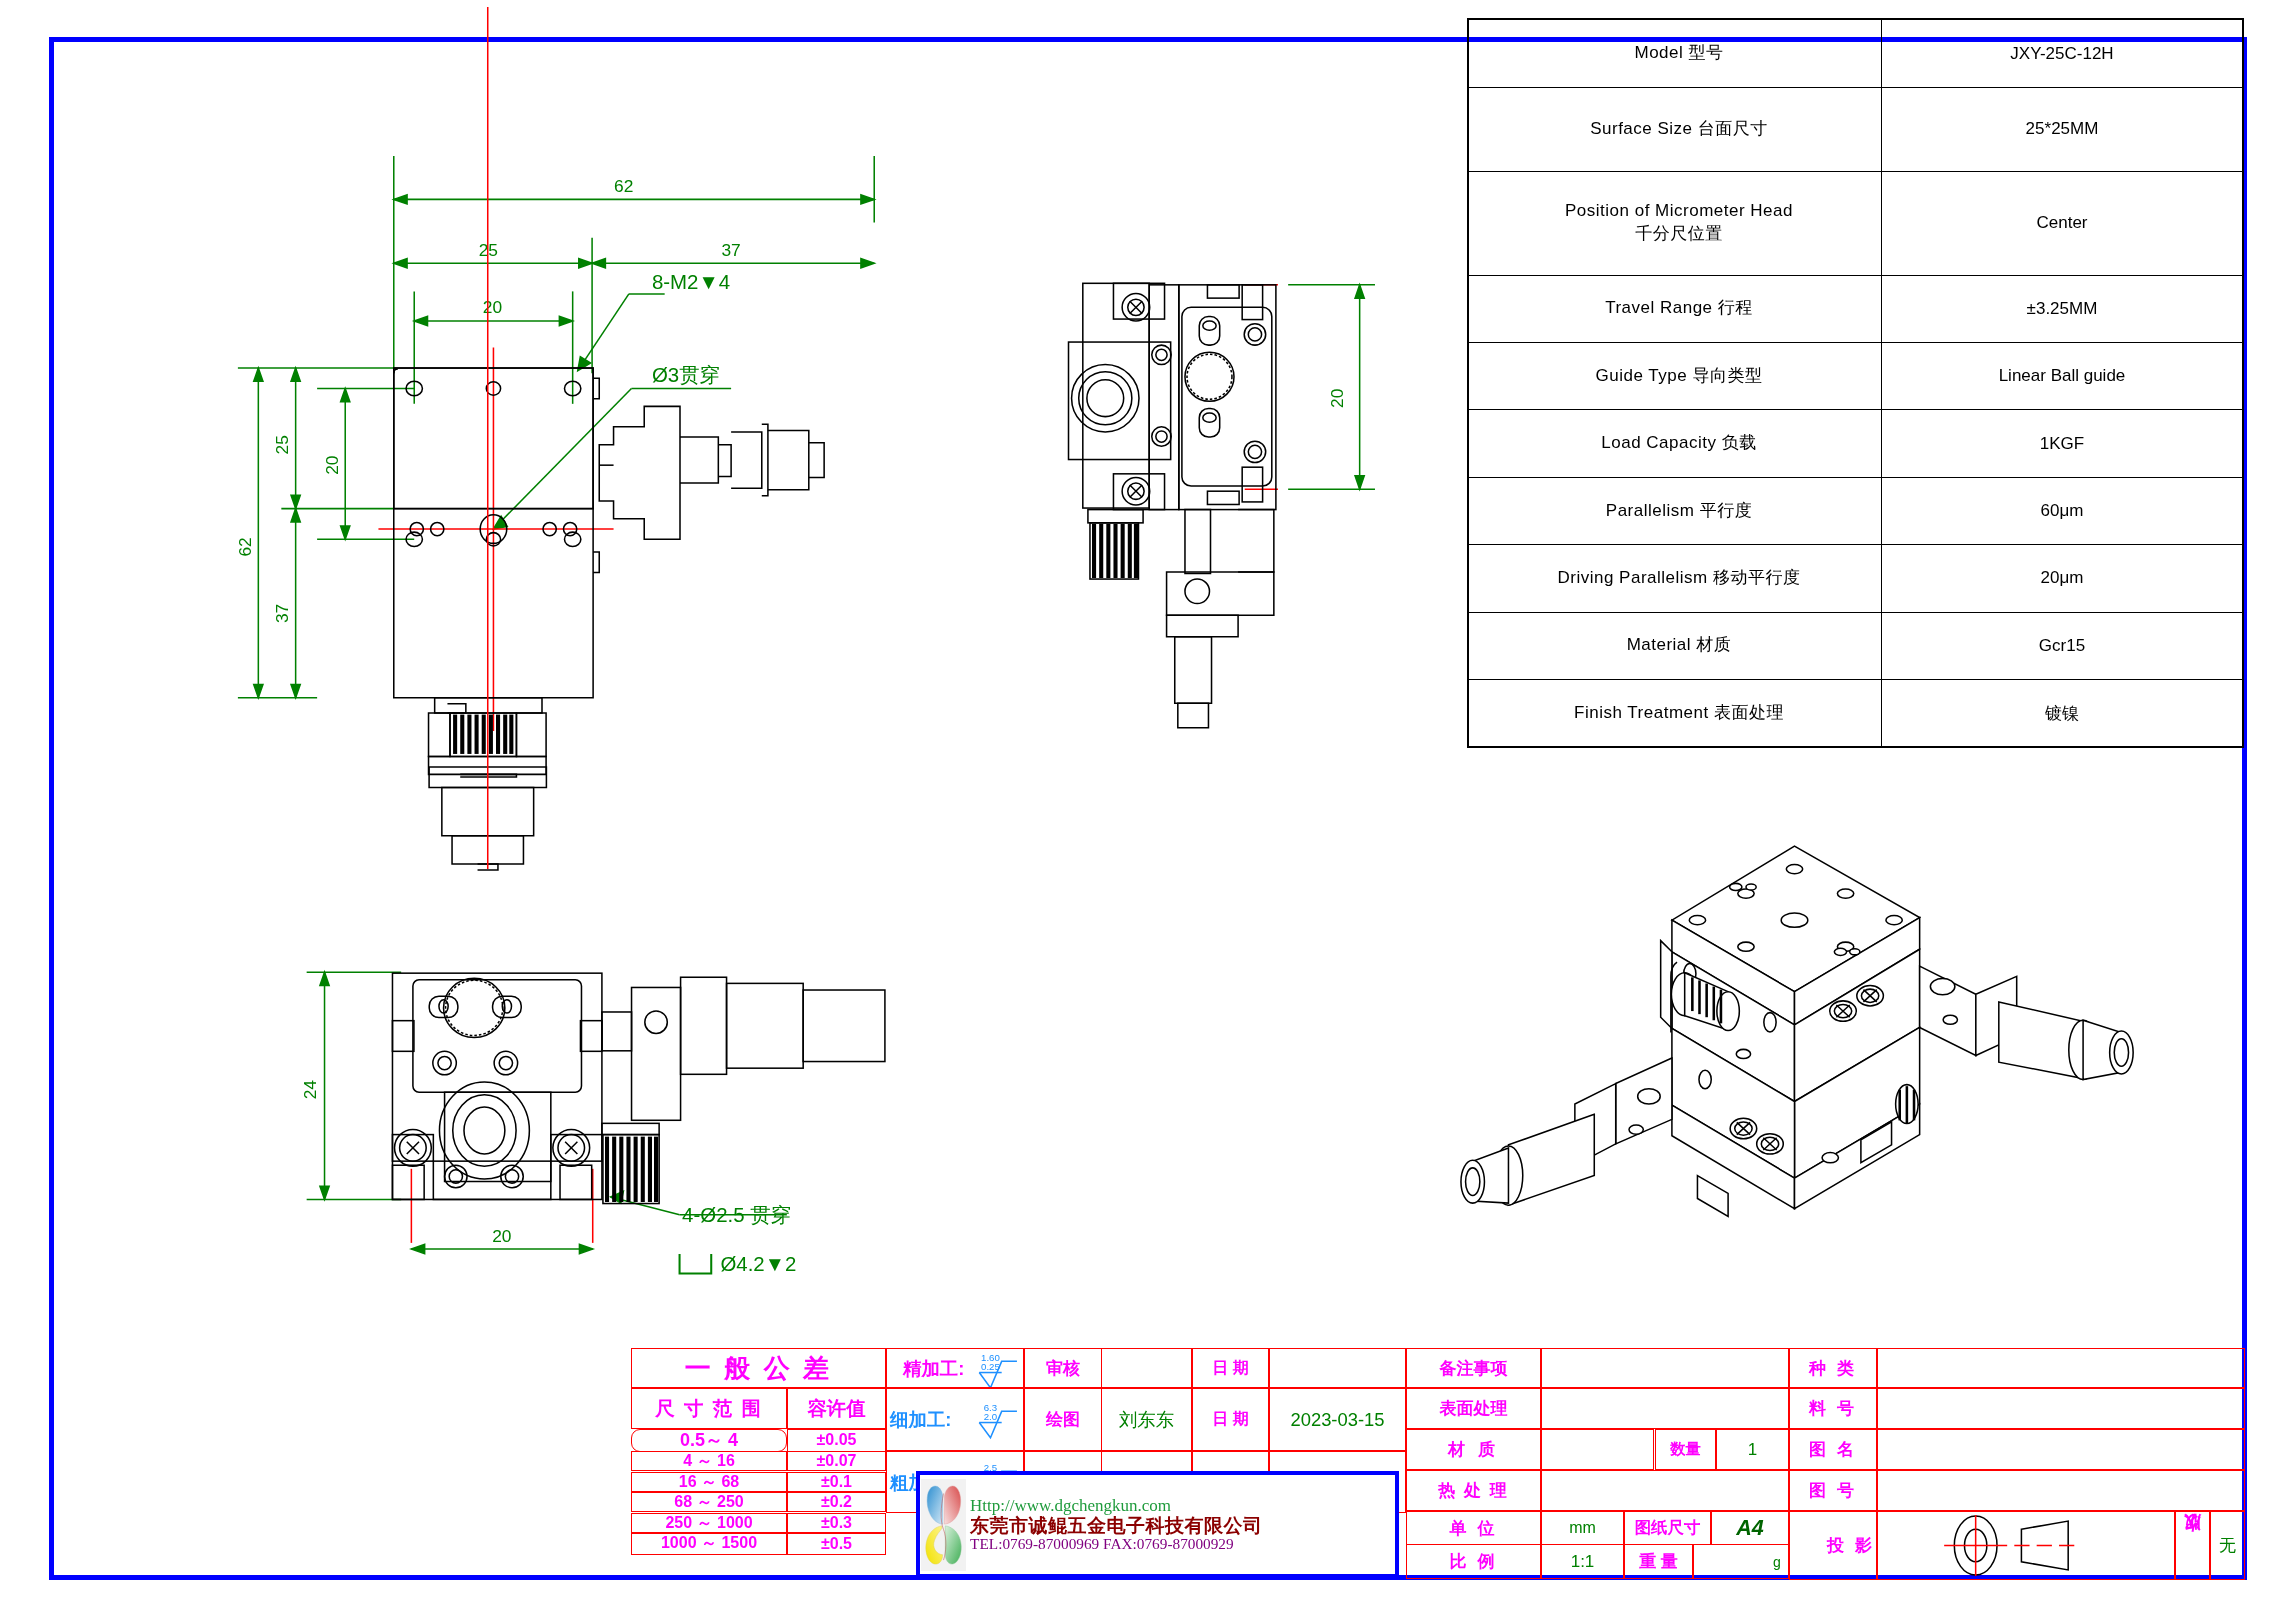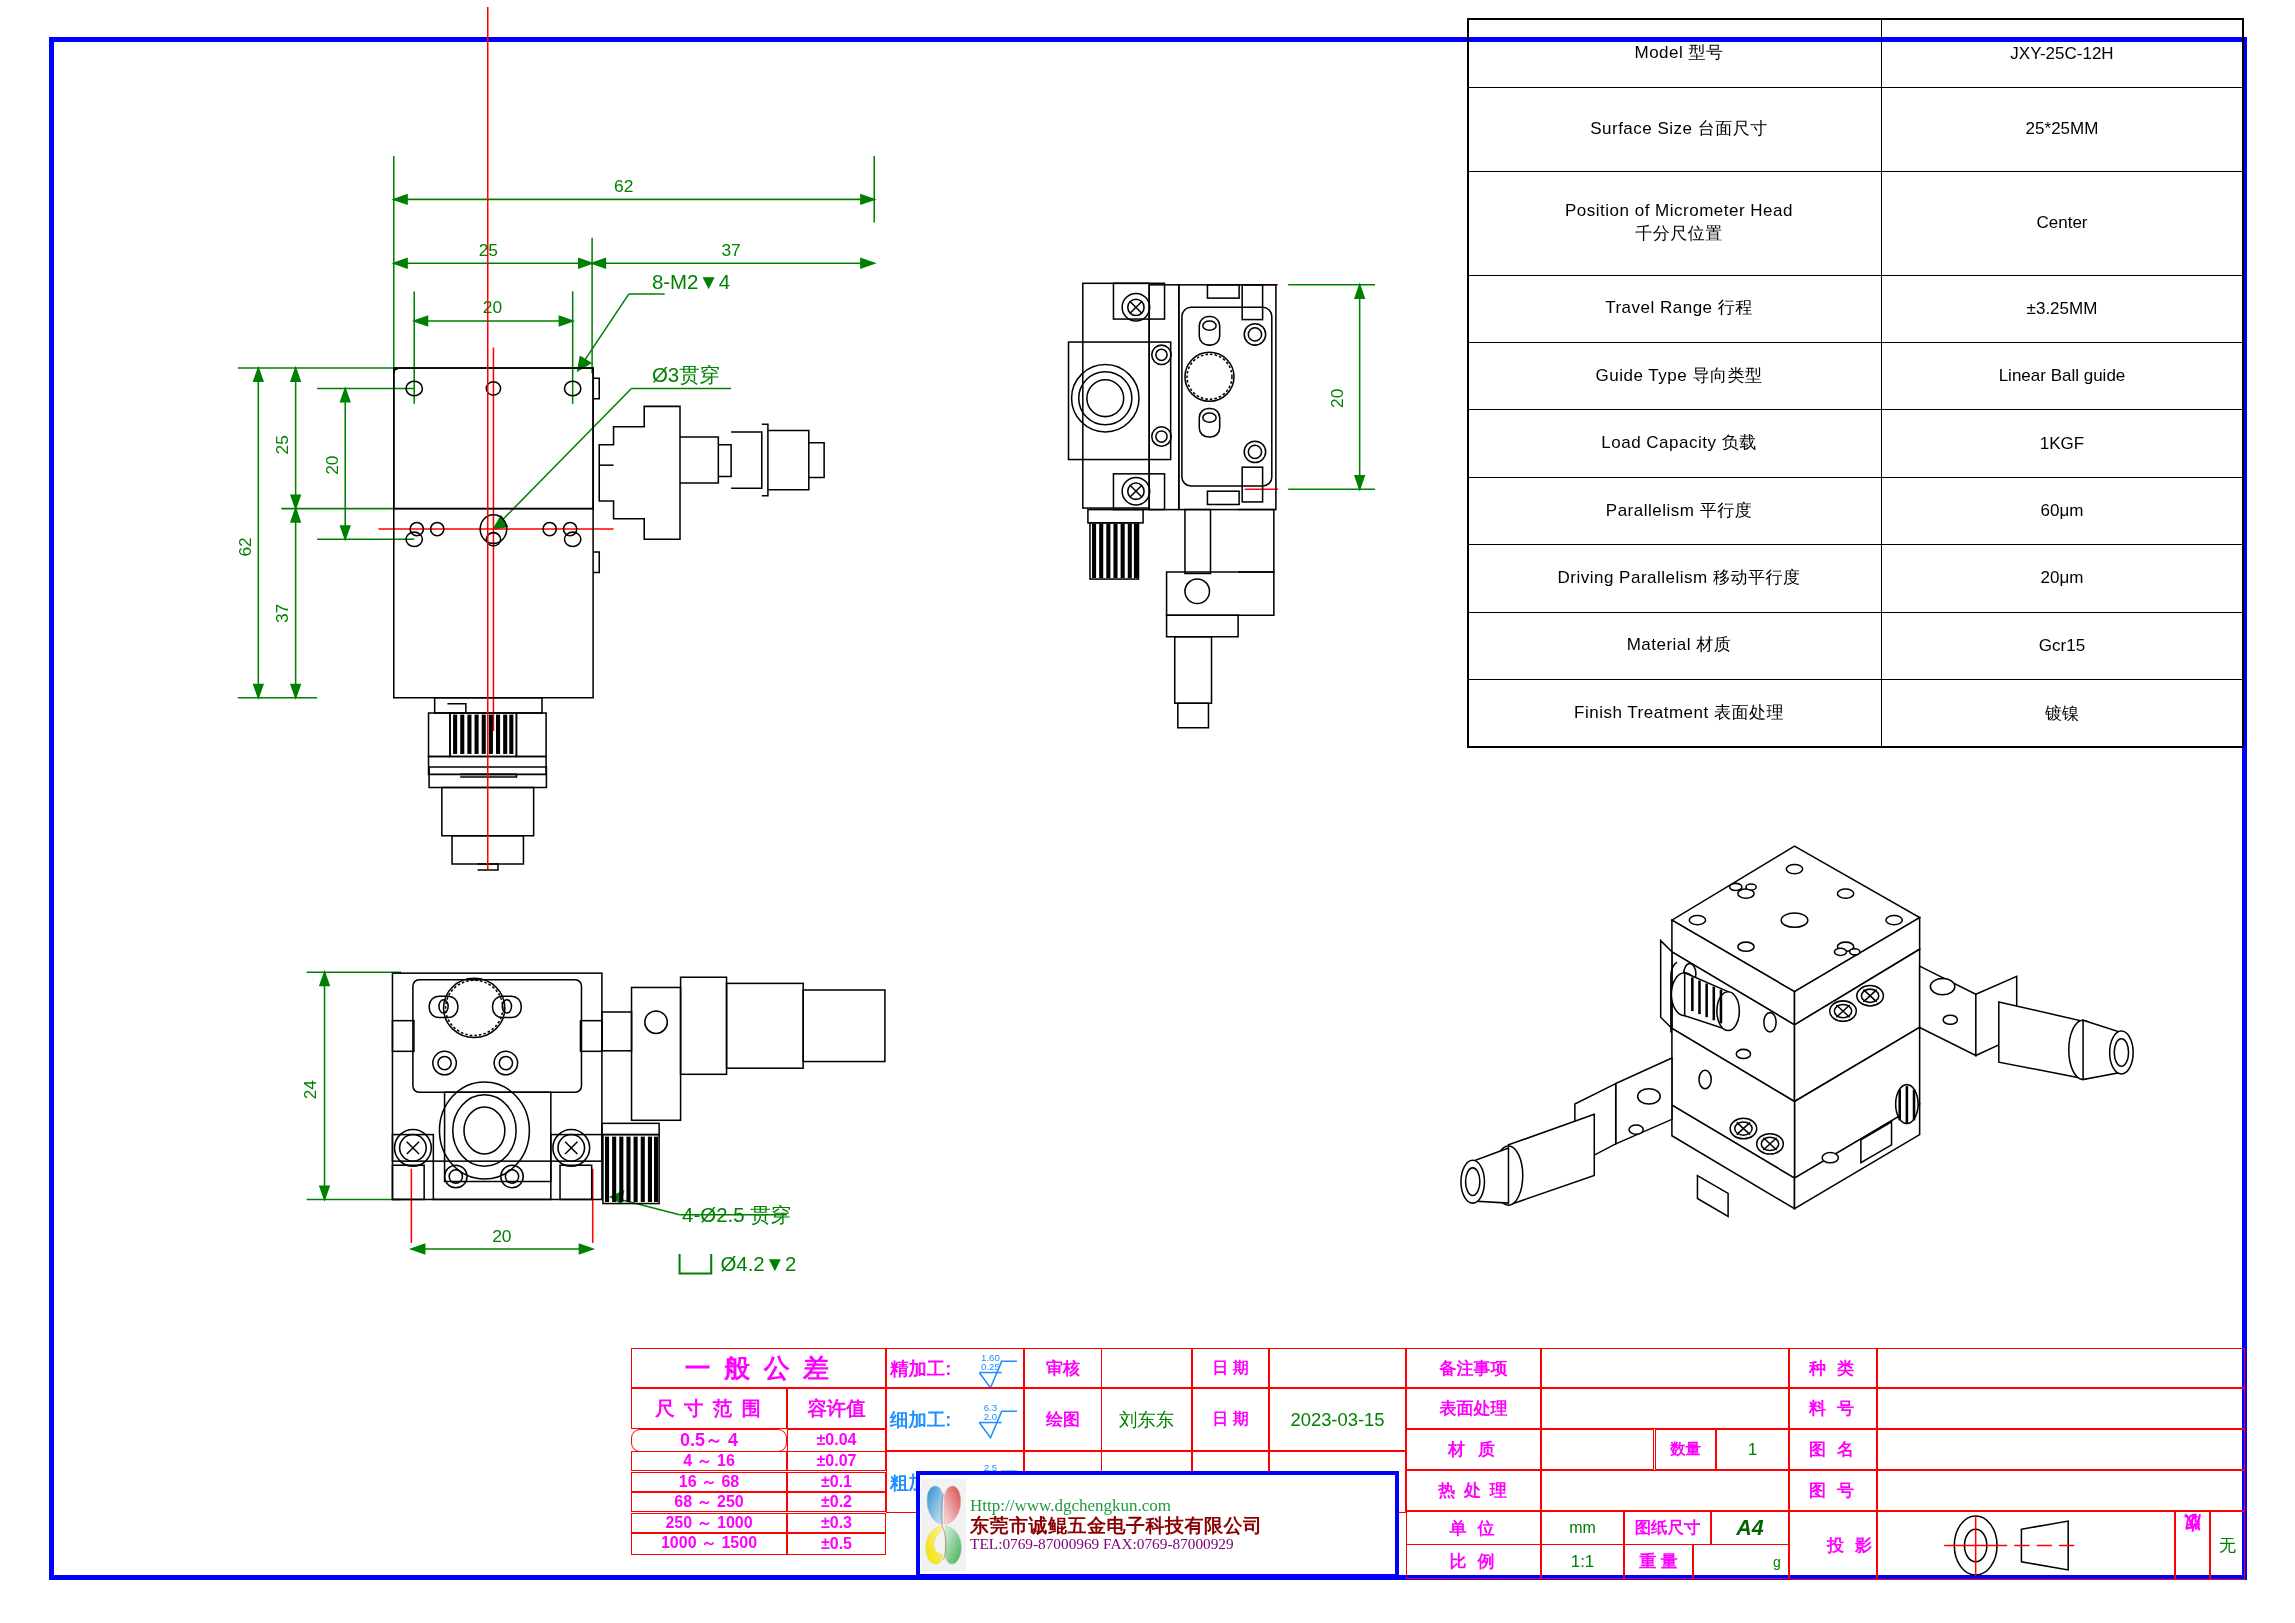--- a/index.html
+++ b/index.html
@@ -502,33 +502,33 @@
 </svg>
 </div>
 
 <div id="title-block">
 
   <div class="tb-cell tb-magenta" style="left:0;top:0;width:255px;height:40px;font-size:26px;letter-spacing:3.1px;">一 般 公 差</div>
   <div class="tb-cell tb-magenta" style="left:0;top:40px;width:156px;height:41px;font-size:19.4px;letter-spacing:2px;">尺 寸 范 围</div>
   <div class="tb-cell tb-magenta" style="left:156px;top:40px;width:99px;height:41px;font-size:19.4px;">容许值</div>
 
   <div class="tb-cell tb-magenta" style="left:0;top:81px;width:156px;height:22.5px;font-size:18px;border-radius:9px;">0.5～ 4</div>
-  <div class="tb-cell tb-magenta" style="left:156px;top:81px;width:99px;height:22.5px;font-size:16px;">±0.04</div>
+  <div class="tb-cell tb-magenta" style="left:156px;top:81px;width:99px;height:22.5px;font-size:16px;">±0.05</div>
   <div class="tb-cell tb-magenta" style="left:0;top:103px;width:156px;height:20.4px;font-size:16px;">4 ～ 16</div>
   <div class="tb-cell tb-magenta" style="left:156px;top:103px;width:99px;height:20.4px;font-size:16px;">±0.07</div>
   <div class="tb-cell tb-magenta" style="left:0;top:124px;width:156px;height:20.4px;font-size:16px;">16 ～ 68</div>
   <div class="tb-cell tb-magenta" style="left:156px;top:124px;width:99px;height:20.4px;font-size:16px;">±0.1</div>
   <div class="tb-cell tb-magenta" style="left:0;top:144px;width:156px;height:20.4px;font-size:16px;">68 ～ 250</div>
   <div class="tb-cell tb-magenta" style="left:156px;top:144px;width:99px;height:20.4px;font-size:16px;">±0.2</div>
   <div class="tb-cell tb-magenta" style="left:0;top:165px;width:156px;height:20.4px;font-size:16px;">250 ～ 1000</div>
   <div class="tb-cell tb-magenta" style="left:156px;top:165px;width:99px;height:20.4px;font-size:16px;">±0.3</div>
   <div class="tb-cell tb-magenta" style="left:0;top:185px;width:156px;height:21.5px;font-size:16px;">1000 ～ 1500</div>
   <div class="tb-cell tb-magenta" style="left:156px;top:185px;width:99px;height:21.5px;font-size:16px;">±0.5</div>
 
-  <div class="tb-cell" style="left:255px;top:0;width:138px;height:40px;justify-content:flex-start;padding-left:3px;">
+  <div class="tb-cell" style="left:255px;top:0;width:138px;height:40px;justify-content:flex-start;padding-left:16px;">
     <span class="tb-magenta" style="font-size:18.4px;">精加工:</span>
     <svg class="finish-sym" style="left:77px;top:3.1px;font-size:27px" width="56" height="37" viewBox="0 0 110 72">
       <g stroke="#1e90ff" stroke-width="3" fill="none">
         <path d="M30,40 L52,70 L74,18 L104,18"></path>
         <line x1="30" y1="40" x2="74" y2="40"></line>
       </g>
       <text x="52" y="18" fill="#1e90ff" font-size="19" text-anchor="middle" font-family="Liberation Sans,sans-serif">1.60</text>
       <text x="52" y="36" fill="#1e90ff" font-size="19" text-anchor="middle" font-family="Liberation Sans,sans-serif">0.25</text>
     </svg>
   </div>

